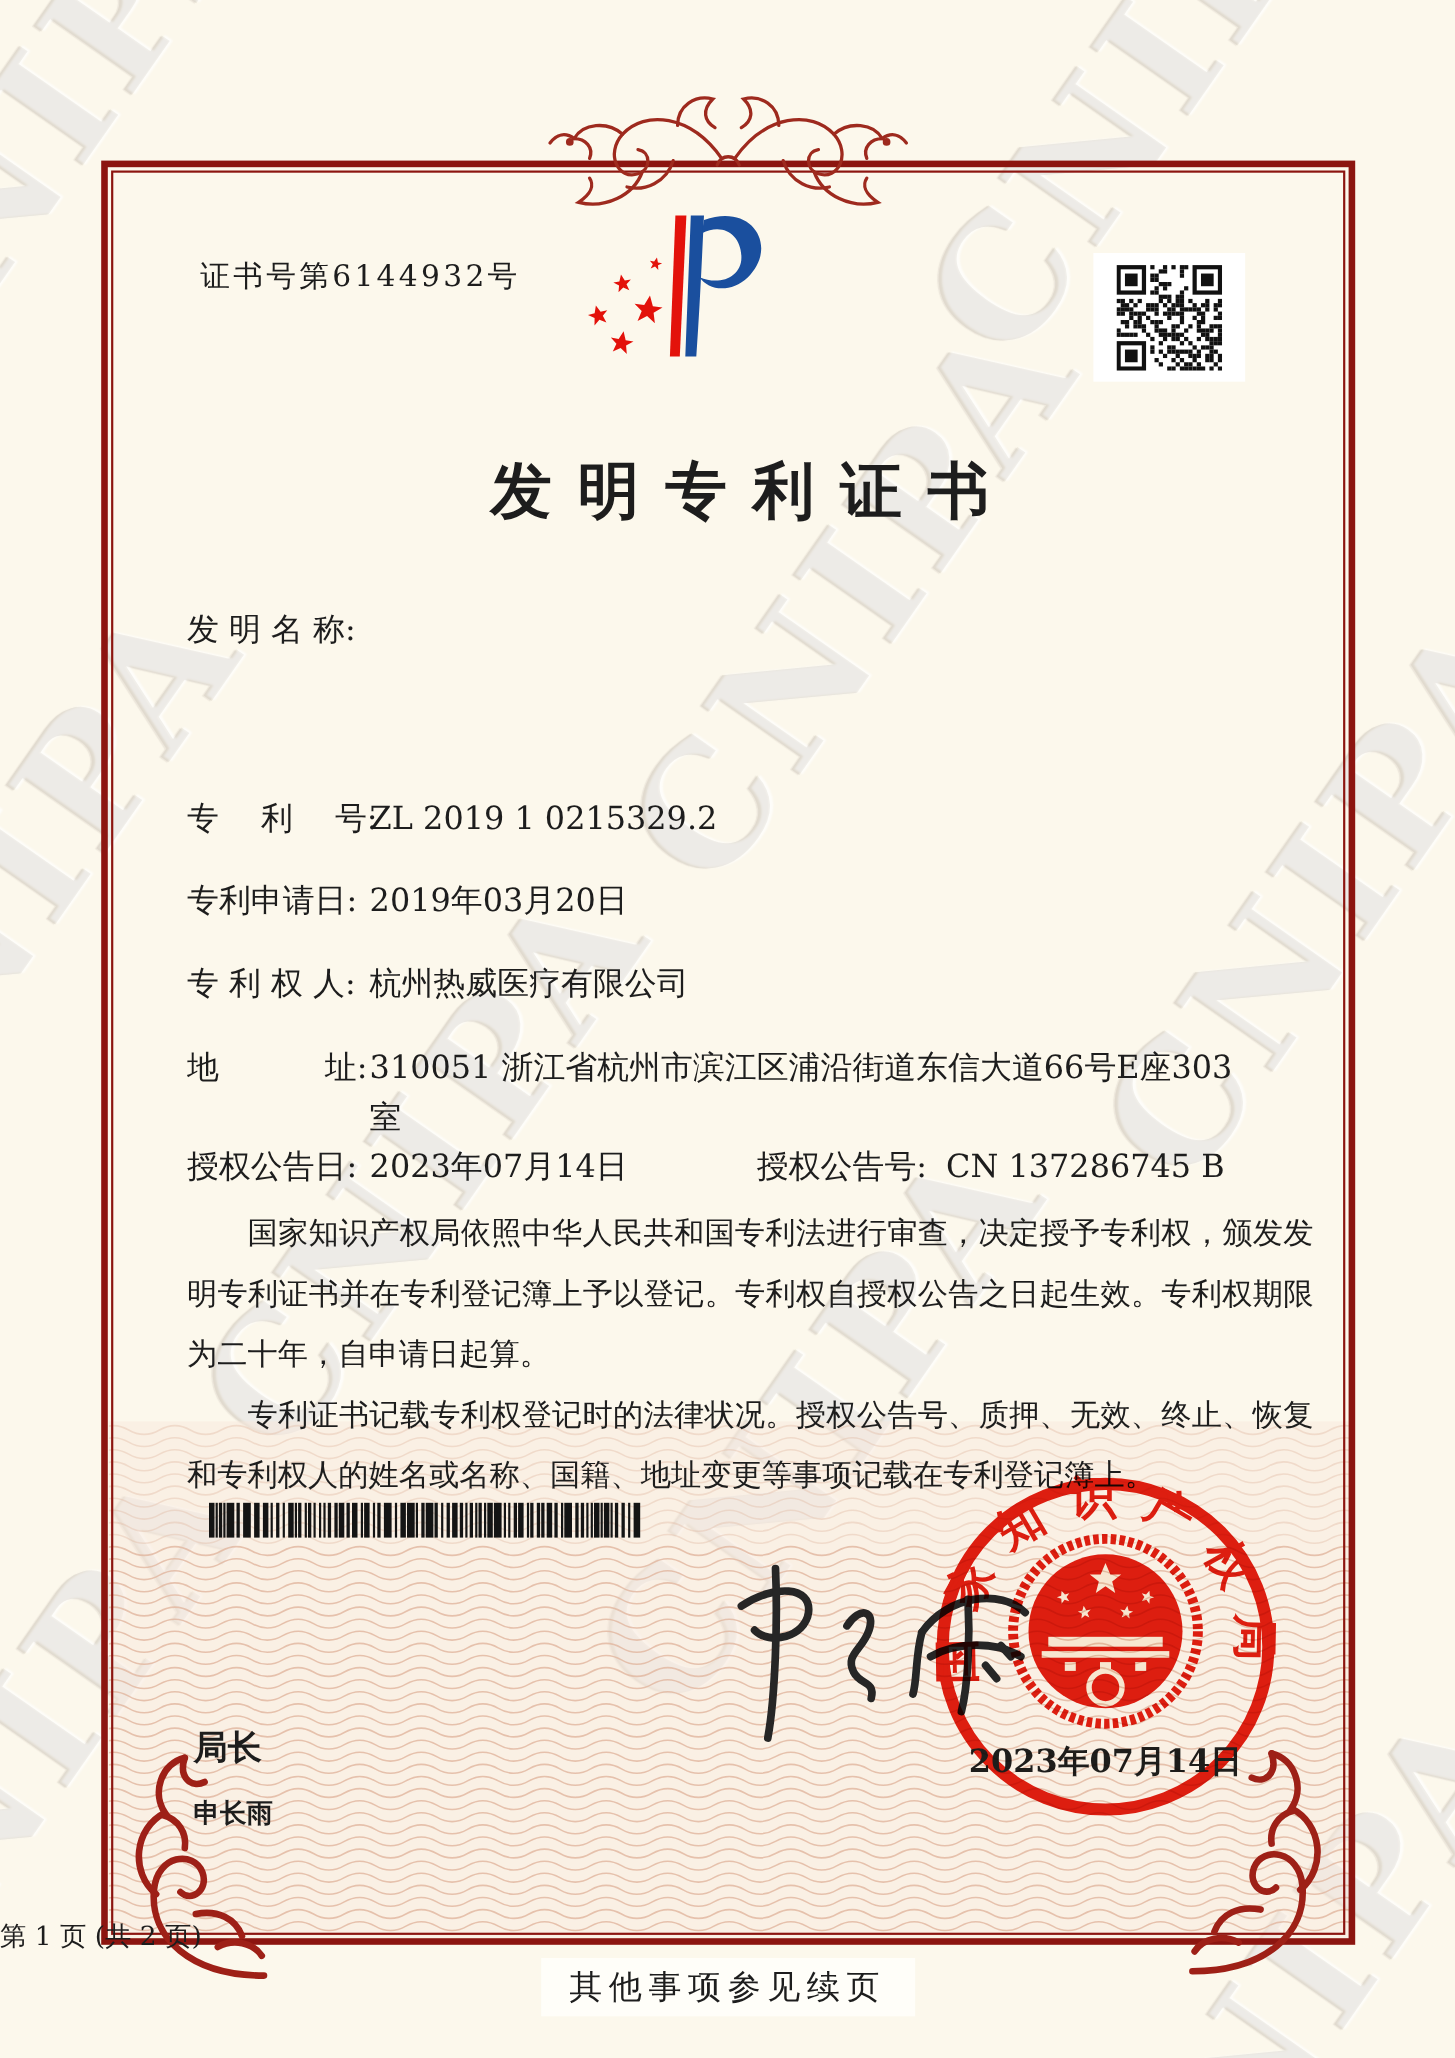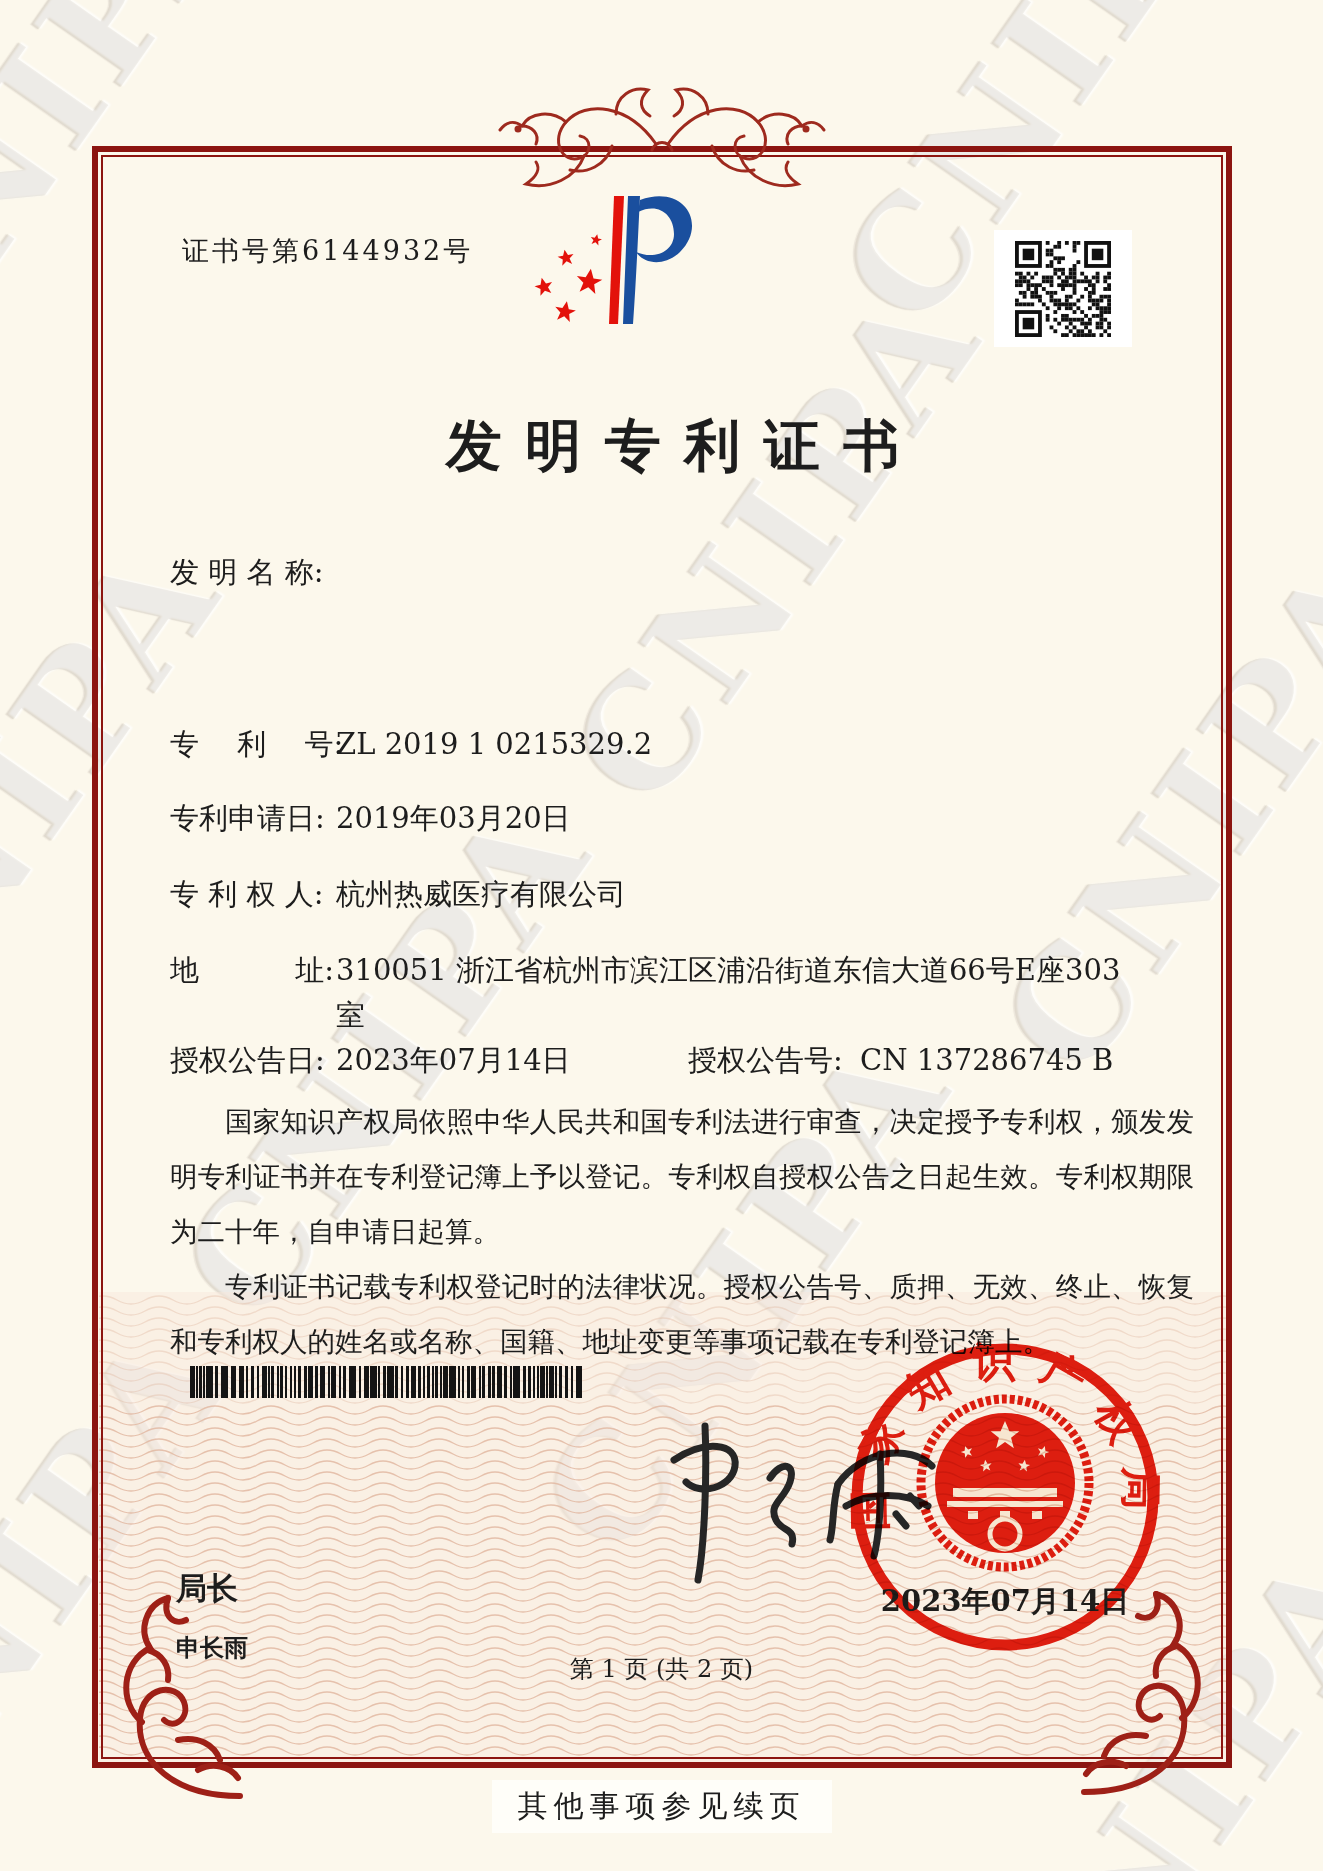--- a/index.html
+++ b/index.html
@@ -38,21 +38,21 @@
   .paras{position:absolute;left:170px;top:1094px;width:1024px;}
   .paras p{margin:0;font-size:27.5px;line-height:2.0;text-indent:2em;text-align:justify;}
   
   #barcode{position:absolute;left:190px;top:1366px;width:392px;height:32px;}
   .signer-title{position:absolute;left:176px;top:1568px;font-family:"DejaVu Sans","Liberation Sans",sans-serif;
                 font-weight:700;font-size:31px;}
   .signer-name{position:absolute;left:176px;top:1632px;font-family:"DejaVu Sans","Liberation Sans",sans-serif;
                font-weight:700;font-size:24px;}
   .signature{position:absolute;left:608px;top:1420px;width:352px;height:172px;}
   .seal{position:absolute;left:848px;top:1338px;width:318px;height:318px;mix-blend-mode:multiply;opacity:0.96;}
-  .page-info{position:absolute;left:0;top:1653px;width:100%;text-align:center;font-size:24px;}
+  .page-info{position:absolute;left:0;top:1744px;width:100%;font-size:24px;}
   .cont-note{position:absolute;left:50%;top:1780px;transform:translateX(-50%);
              background:rgba(255,255,252,0.85);padding:6px 26px;font-size:30px;letter-spacing:6px;white-space:nowrap;}
   .red-stroke{stroke:#9e2a1e;fill:none;stroke-width:3;stroke-linecap:round;}
 </style>
 </head>
 <body>
 
 <div class="page">
 
   <div class="wm" style="left:40px;top:110px">CNIPA</div>

